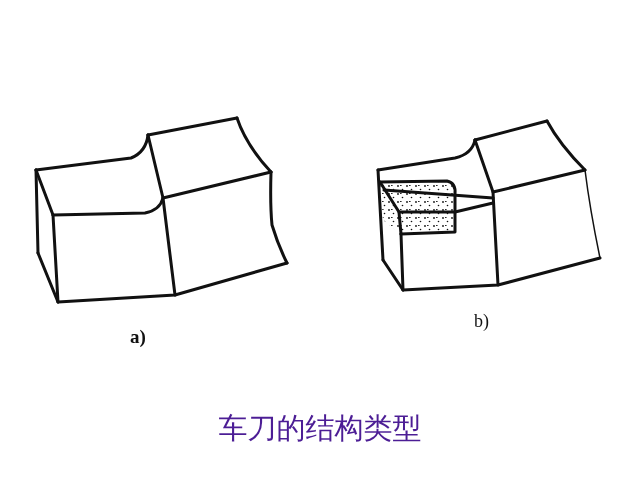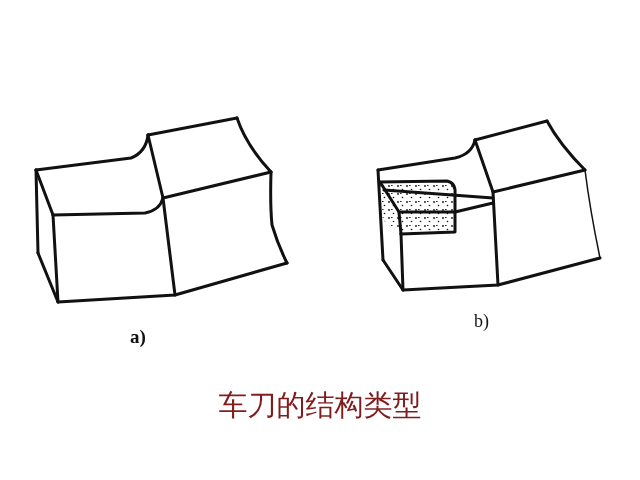--- a/index.html
+++ b/index.html
@@ -1,21 +1,21 @@
 <!DOCTYPE html>
 <html><head>
   <meta charset="utf-8">
   <style>
     html, body { margin: 0; padding: 0; background: #ffffff; }
     body { width: 640px; height: 480px; position: relative; overflow: hidden; font-family: "DejaVu Serif", serif; }
     #figure { position: absolute; left: 0; top: 0; width: 640px; height: 480px; }
     .label { position: absolute; font-family: "Liberation Serif", "DejaVu Serif", serif; font-weight: bold; font-size: 19px; color: #111; }
     #label-a { left: 130px; top: 326px; }
     #label-b { left: 474px; top: 311px; font-weight: normal; font-size: 18px; }
-    #caption { position: absolute; left: 0; width: 640px; top: 386px; text-align: center; font-family: "DejaVu Sans", sans-serif; font-size: 29px; color: #7f1d1d; letter-spacing: 0px; }
+    #caption { position: absolute; left: 0; width: 640px; top: 409px; text-align: center; font-family: "DejaVu Sans", sans-serif; font-size: 29px; color: #4c1d95; letter-spacing: 0px; }
   </style>
 </head>
 <body>
 
 <svg id="figure" viewBox="0 0 640 480" xmlns="http://www.w3.org/2000/svg">
   <defs>
     <pattern id="dots" width="9" height="8" patternUnits="userSpaceOnUse">
       <rect width="9" height="8" fill="#ffffff"></rect>
       <circle cx="2" cy="2" r="0.9" fill="#111"></circle>
       <circle cx="6.5" cy="5.5" r="0.8" fill="#111"></circle>

